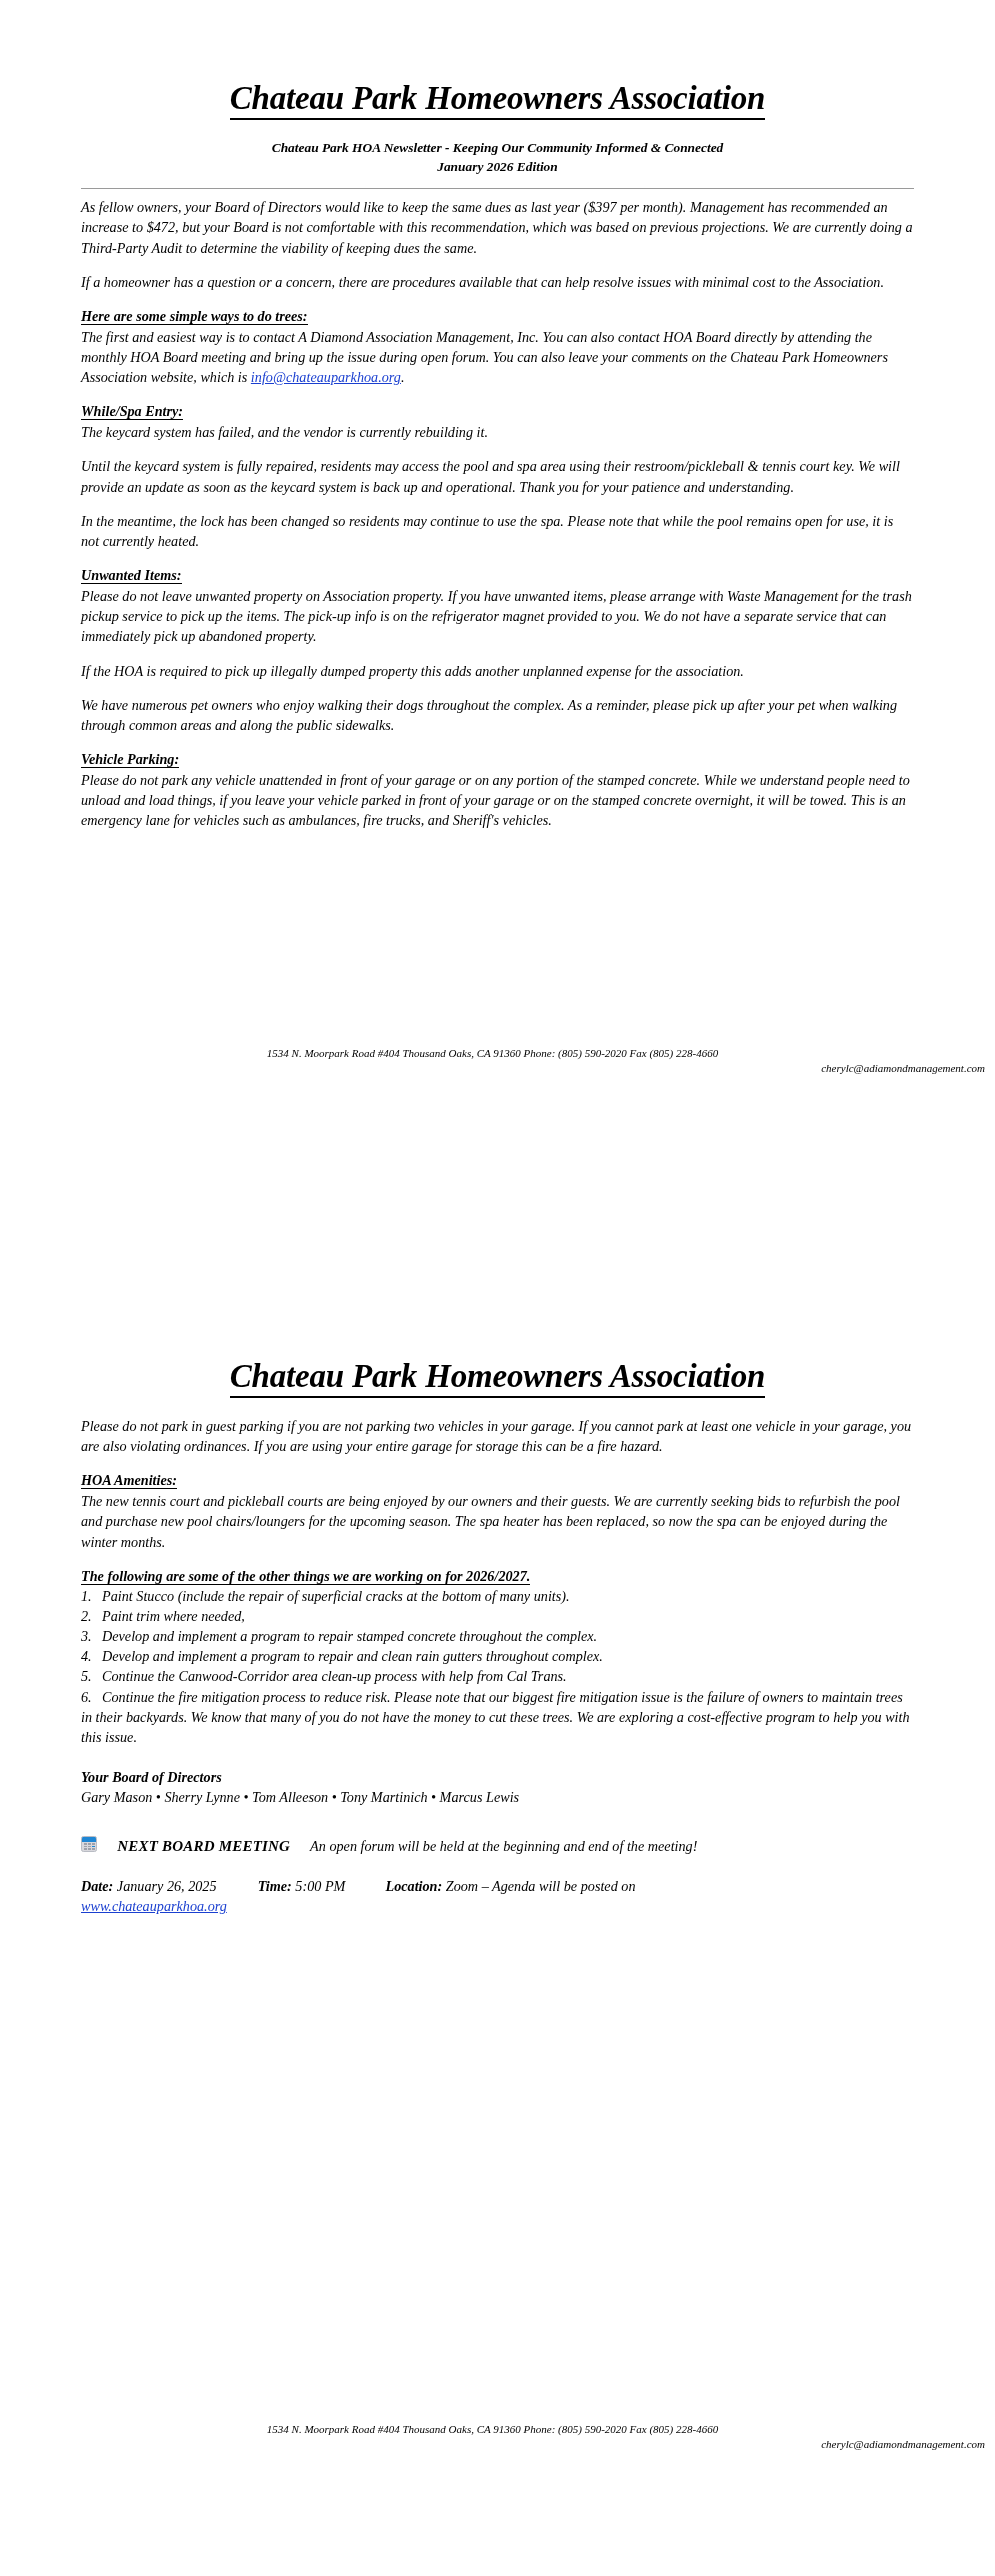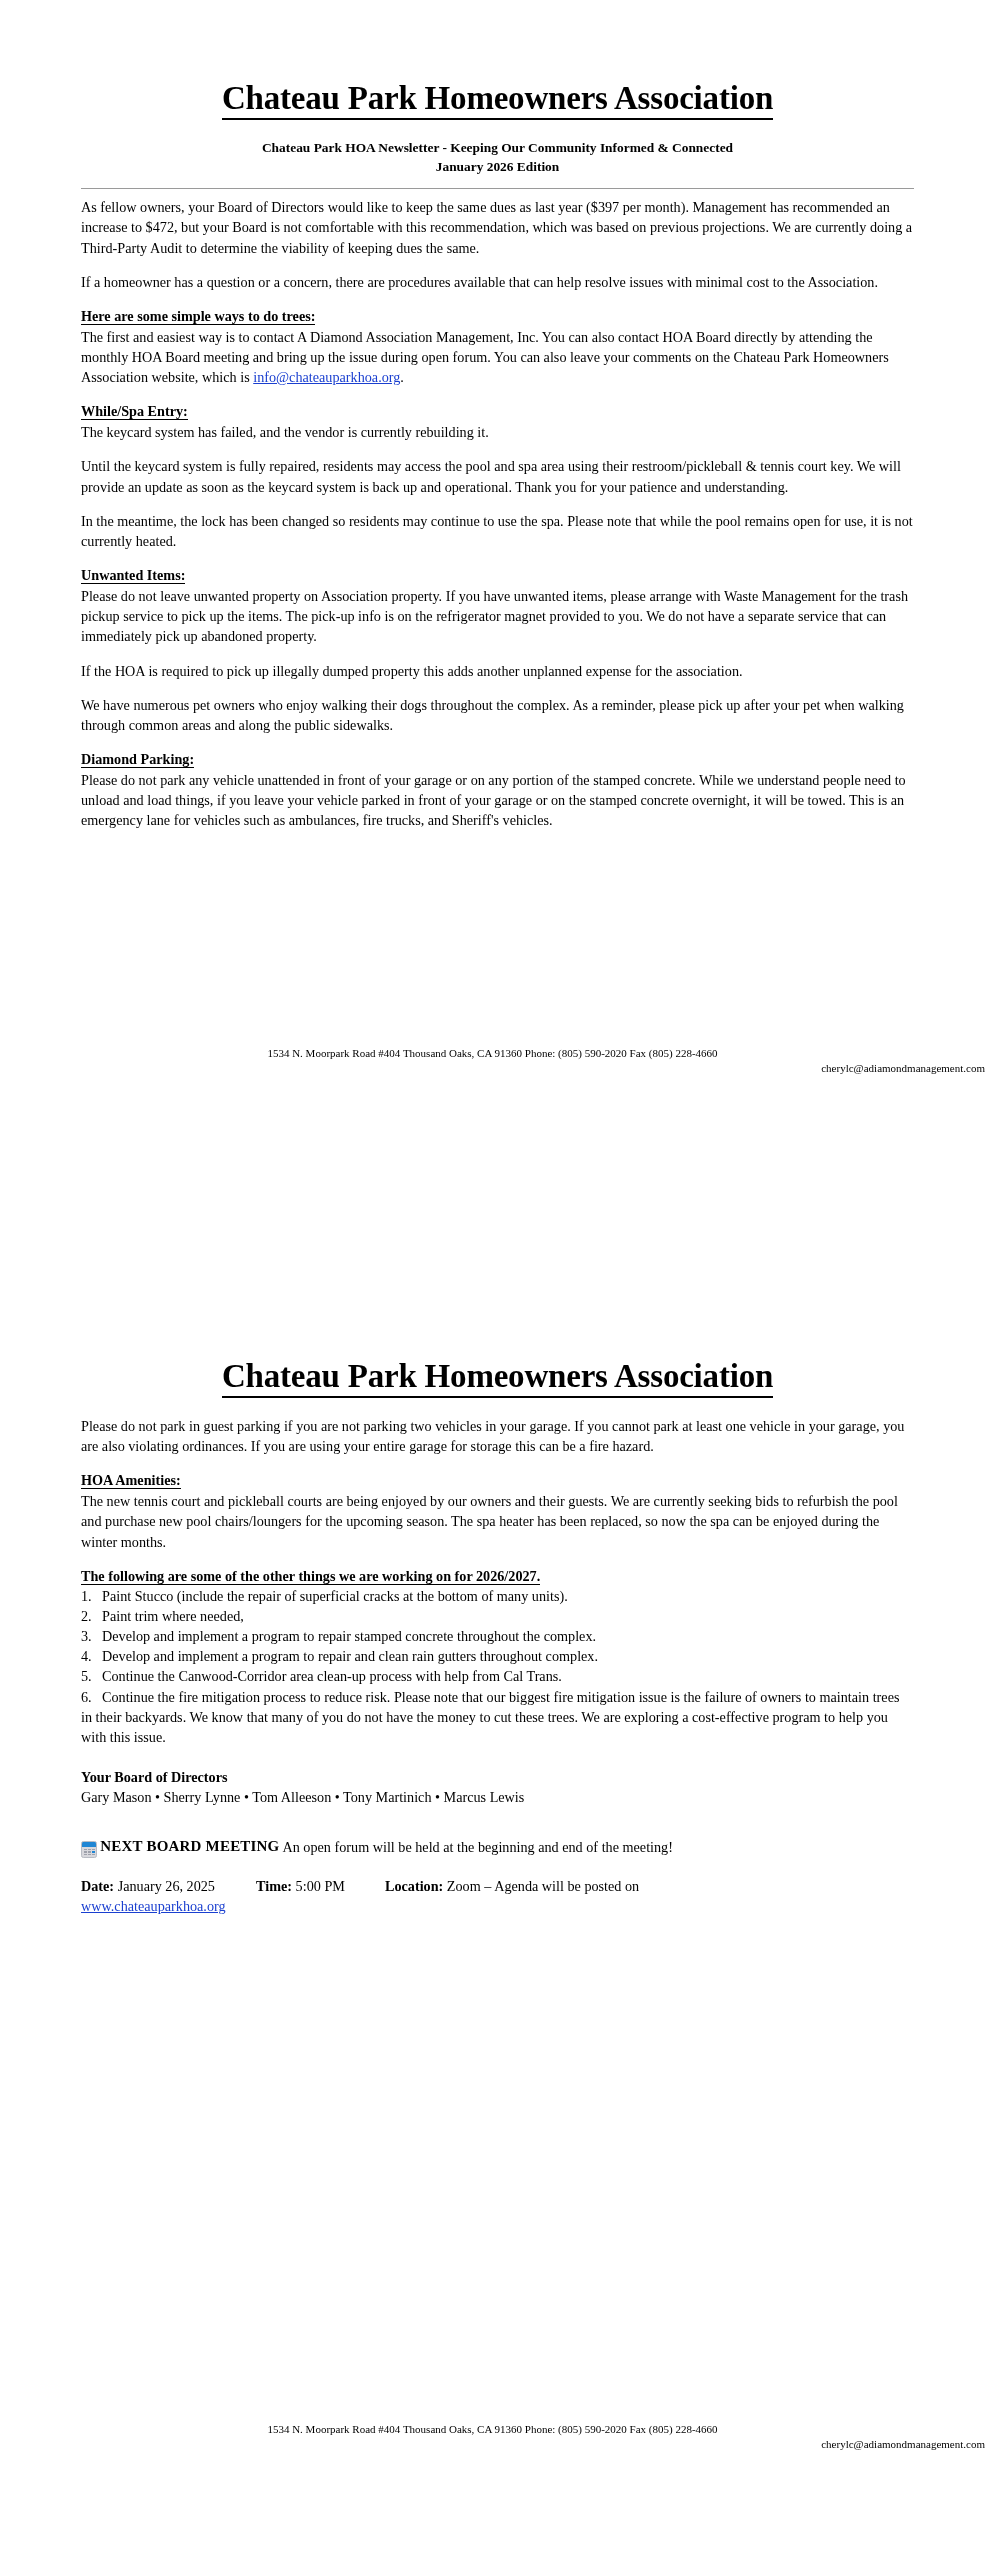--- a/index.html
+++ b/index.html
@@ -9,20 +9,21 @@
   }
   body {
     width: 995px;
     font-family: "Liberation Serif", "DejaVu Serif", serif;
     color: #000000;
     -webkit-font-smoothing: antialiased;
   }
   .document {
     width: 995px;
     position: relative;
+    font-style: italic;
   }
   .page {
     width: 995px;
     background: #ffffff;
     box-sizing: border-box;
     padding: 0 81px;
     position: relative;
   }
   .page-one { padding-top: 80px; height: 1288px; }
   .page-two { padding-top: 70px; height: 1288px; }
@@ -107,21 +108,21 @@
   li.wrap-item { padding-left: 0; }
 
   .board-names { margin-top: 0; }
   .bold-lead { font-weight: bold; }
 
   .meeting-block {
     font-size: 14.2px;
     line-height: 1.45;
     margin-top: 29px;
   }
-  .meeting-line1 { display: flex; align-items: flex-end; gap: 3px; }
+  .meeting-line1 { display: flex; align-items: flex-start; gap: 20px; }
   .cal-icon {
     display: inline-block;
     width: 16.3px;
     height: 16.3px;
     position: relative;
     flex: 0 0 auto;
     border-radius: 2.4px;
     background: #d8d8dd;
     border: 0.8px solid #b9bcc4;
     box-sizing: border-box;
@@ -194,21 +195,21 @@
         <span>Unwanted Items:</span>
       </h2>
       <p class="body-text tight">Please do not leave unwanted property on Association property. If you have unwanted items, please arrange with Waste Management for the trash pickup service to pick up the items. The pick-up info is on the refrigerator magnet provided to you.  We do not have a separate service that can immediately pick up abandoned property.</p>
     </div>
 
     <p class="body-text">If the HOA is required to pick up illegally dumped property this adds another unplanned expense for the association.</p>
     <p class="body-text">We have numerous pet owners who enjoy walking their dogs throughout the complex. As a reminder, please pick up after your pet when walking through common areas and along the public sidewalks.</p>
 
     <div class="heading-block">
       <h2 class="section-heading">
-        <span>Diamond Parking:</span>
+        <span>Vehicle Parking:</span>
       </h2>
       <p class="body-text tight">Please do not park any vehicle unattended in front of your garage or on any portion of the stamped concrete.  While we understand people need to unload and load things, if you leave your vehicle parked in front of your garage or on the stamped concrete overnight, it will be towed. This is an emergency lane for vehicles such as ambulances, fire trucks, and Sheriff's vehicles.</p>
     </div>
 
     <div class="footer-block">
       <span class="footer-addr">1534 N. Moorpark Road #404    Thousand Oaks, CA  91360   Phone: (805) 590-2020  Fax (805) 228-4660</span>
       <span class="footer-line">cherylc@adiamondmanagement.com</span>
     </div>
   </div>
 

